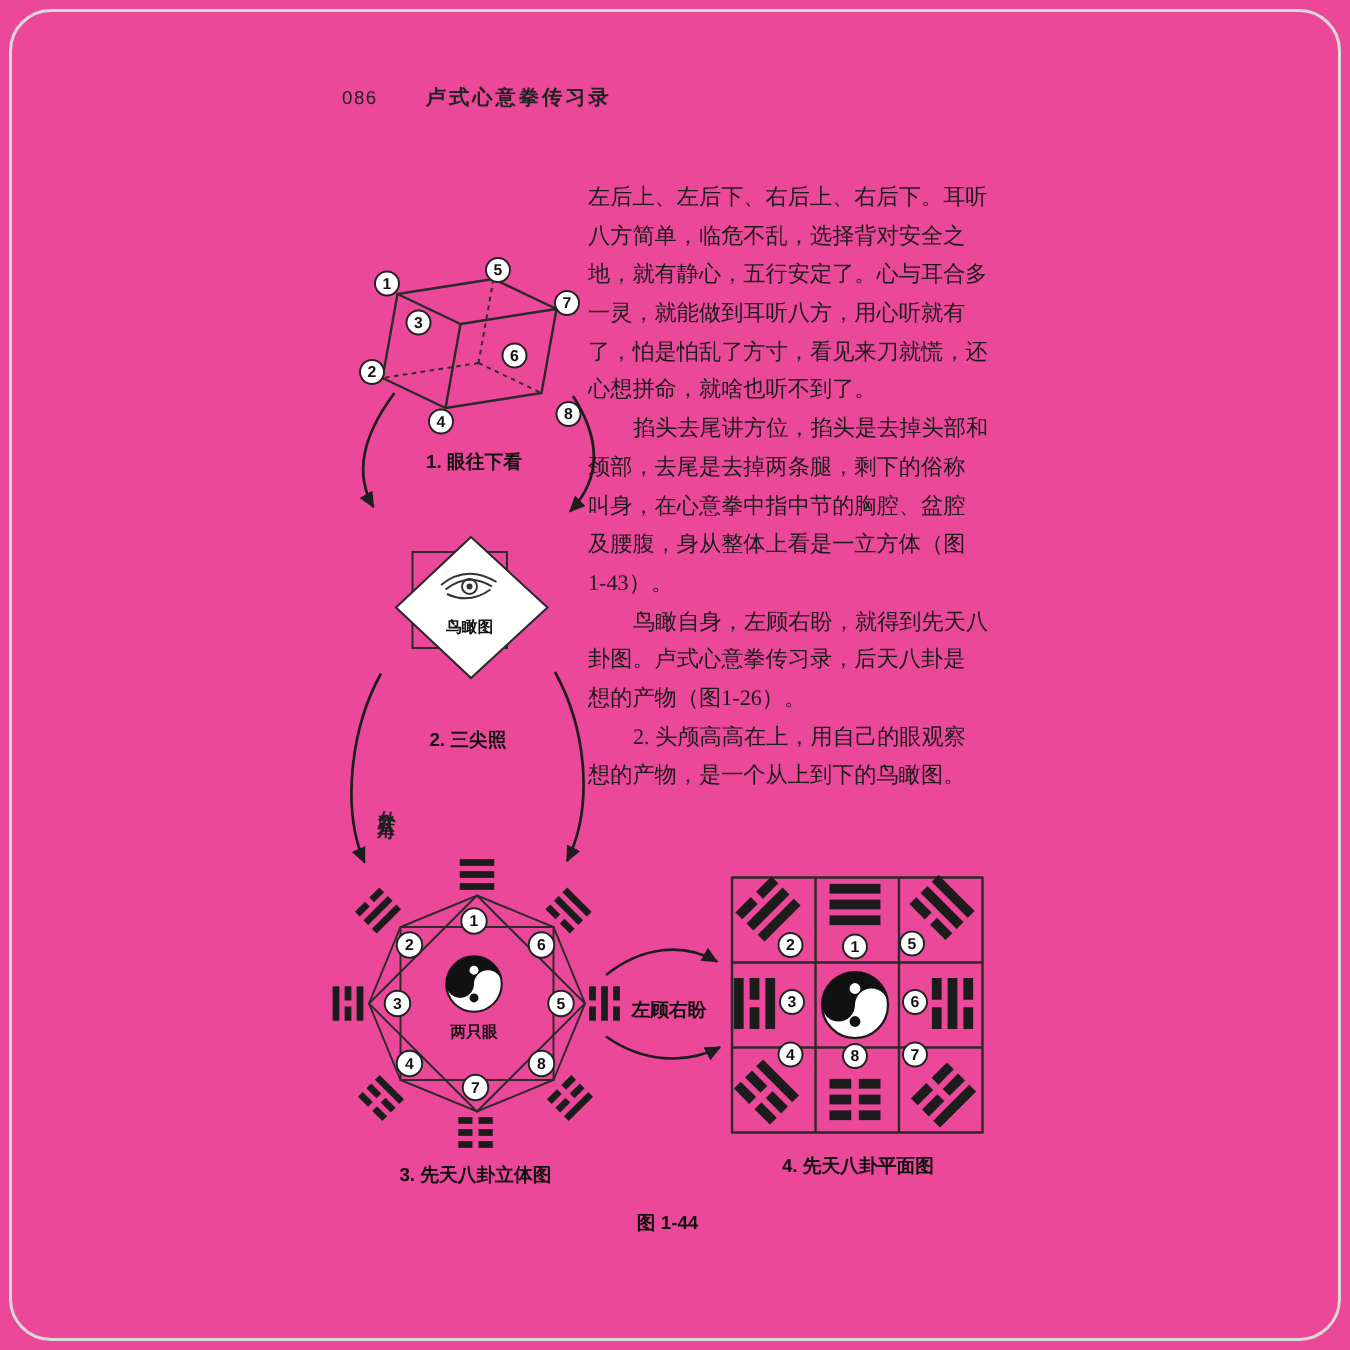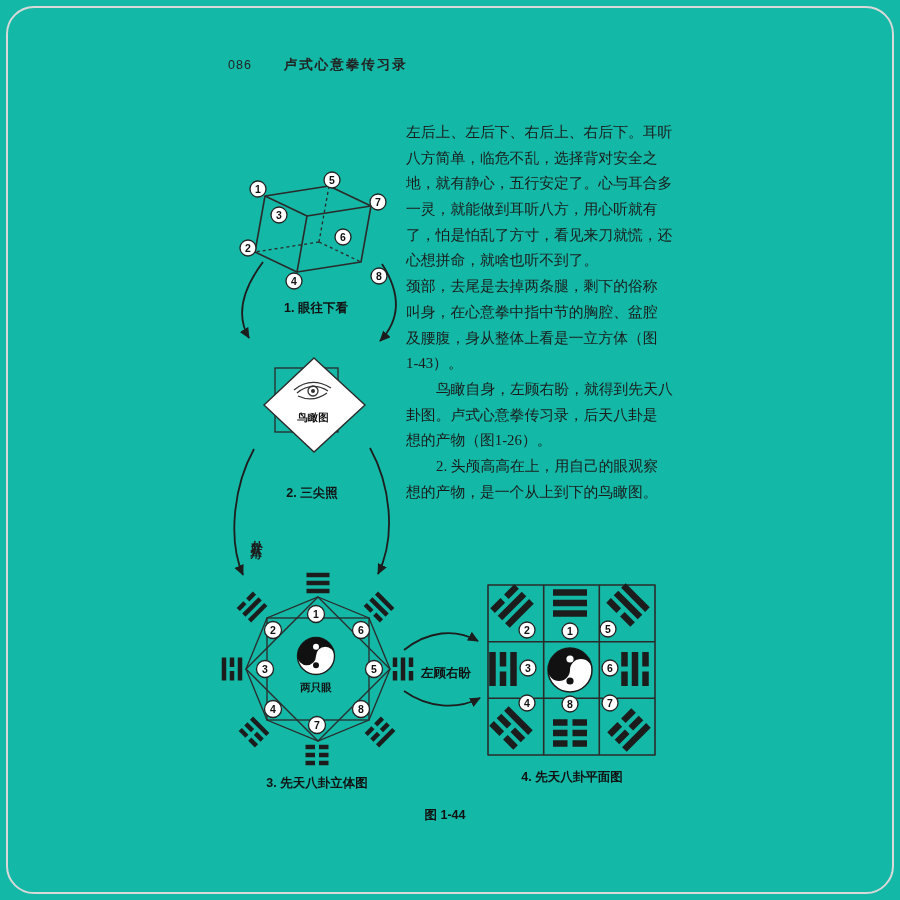--- a/index.html
+++ b/index.html
@@ -1,25 +1,25 @@
 <!DOCTYPE html>
 <html><head>
 <meta charset="utf-8">
 <style>
   html,body{margin:0;padding:0;background:#fff;}
-  #page{position:relative;width:900px;height:900px;background:#14b8a6;overflow:hidden;
+  #page{position:relative;width:900px;height:900px;background:#ec4899;overflow:hidden;
         font-family:"Liberation Sans","DejaVu Sans",sans-serif;}
   .page-frame{position:absolute;left:6px;top:6px;right:6px;bottom:6px;
         border:2px solid #d9d9d9;border-radius:28px;pointer-events:none;}
   
   .hdr{position:absolute;top:56px;left:228px;display:flex;align-items:baseline;color:#222;}
   .hdr .pn{font-size:12.5px;letter-spacing:1px;}
   .hdr .bt{font-size:13.5px;font-weight:600;margin-left:32px;letter-spacing:2px;}
   
-  .textcol{position:absolute;left:406px;top:120px;width:270px;
+  .textcol{position:absolute;left:392px;top:120px;width:270px;
         font-family:"Liberation Serif","DejaVu Serif",serif;
         font-size:14.8px;line-height:25.7px;color:#1b1b1b;white-space:nowrap;}
   .bl{height:25.7px;}
   .bl.ind{padding-left:30px;}
   
   .vlabel{position:absolute;left:250px;top:531px;writing-mode:vertical-rl;
         font-size:11.5px;font-weight:600;letter-spacing:2.5px;color:#1d1d1d;
         transform:rotate(5deg);}
   
   .ln{stroke:#2a2a2a;stroke-width:1.6;fill:none;stroke-linejoin:round;}
@@ -45,20 +45,21 @@
     <span class="bt">卢式心意拳传习录</span>
   </div>
 
   <div class="textcol">
     <div class="bl">左后上、左后下、右后上、右后下。耳听</div>
     <div class="bl">八方简单，临危不乱，选择背对安全之</div>
     <div class="bl">地，就有静心，五行安定了。心与耳合多</div>
     <div class="bl">一灵，就能做到耳听八方，用心听就有</div>
     <div class="bl">了，怕是怕乱了方寸，看见来刀就慌，还</div>
     <div class="bl">心想拼命，就啥也听不到了。</div>
+    <div class="bl ind">掐头去尾讲方位，掐头是去掉头部和</div>
     <div class="bl">颈部，去尾是去掉两条腿，剩下的俗称</div>
     <div class="bl">叫身，在心意拳中指中节的胸腔、盆腔</div>
     <div class="bl">及腰腹，身从整体上看是一立方体（图</div>
     <div class="bl">1-43）。</div>
     <div class="bl ind">鸟瞰自身，左顾右盼，就得到先天八</div>
     <div class="bl">卦图。卢式心意拳传习录，后天八卦是</div>
     <div class="bl">想的产物（图1-26）。</div>
     <div class="bl ind">2. 头颅高高在上，用自己的眼观察</div>
     <div class="bl">想的产物，是一个从上到下的鸟瞰图。</div>
   </div>

